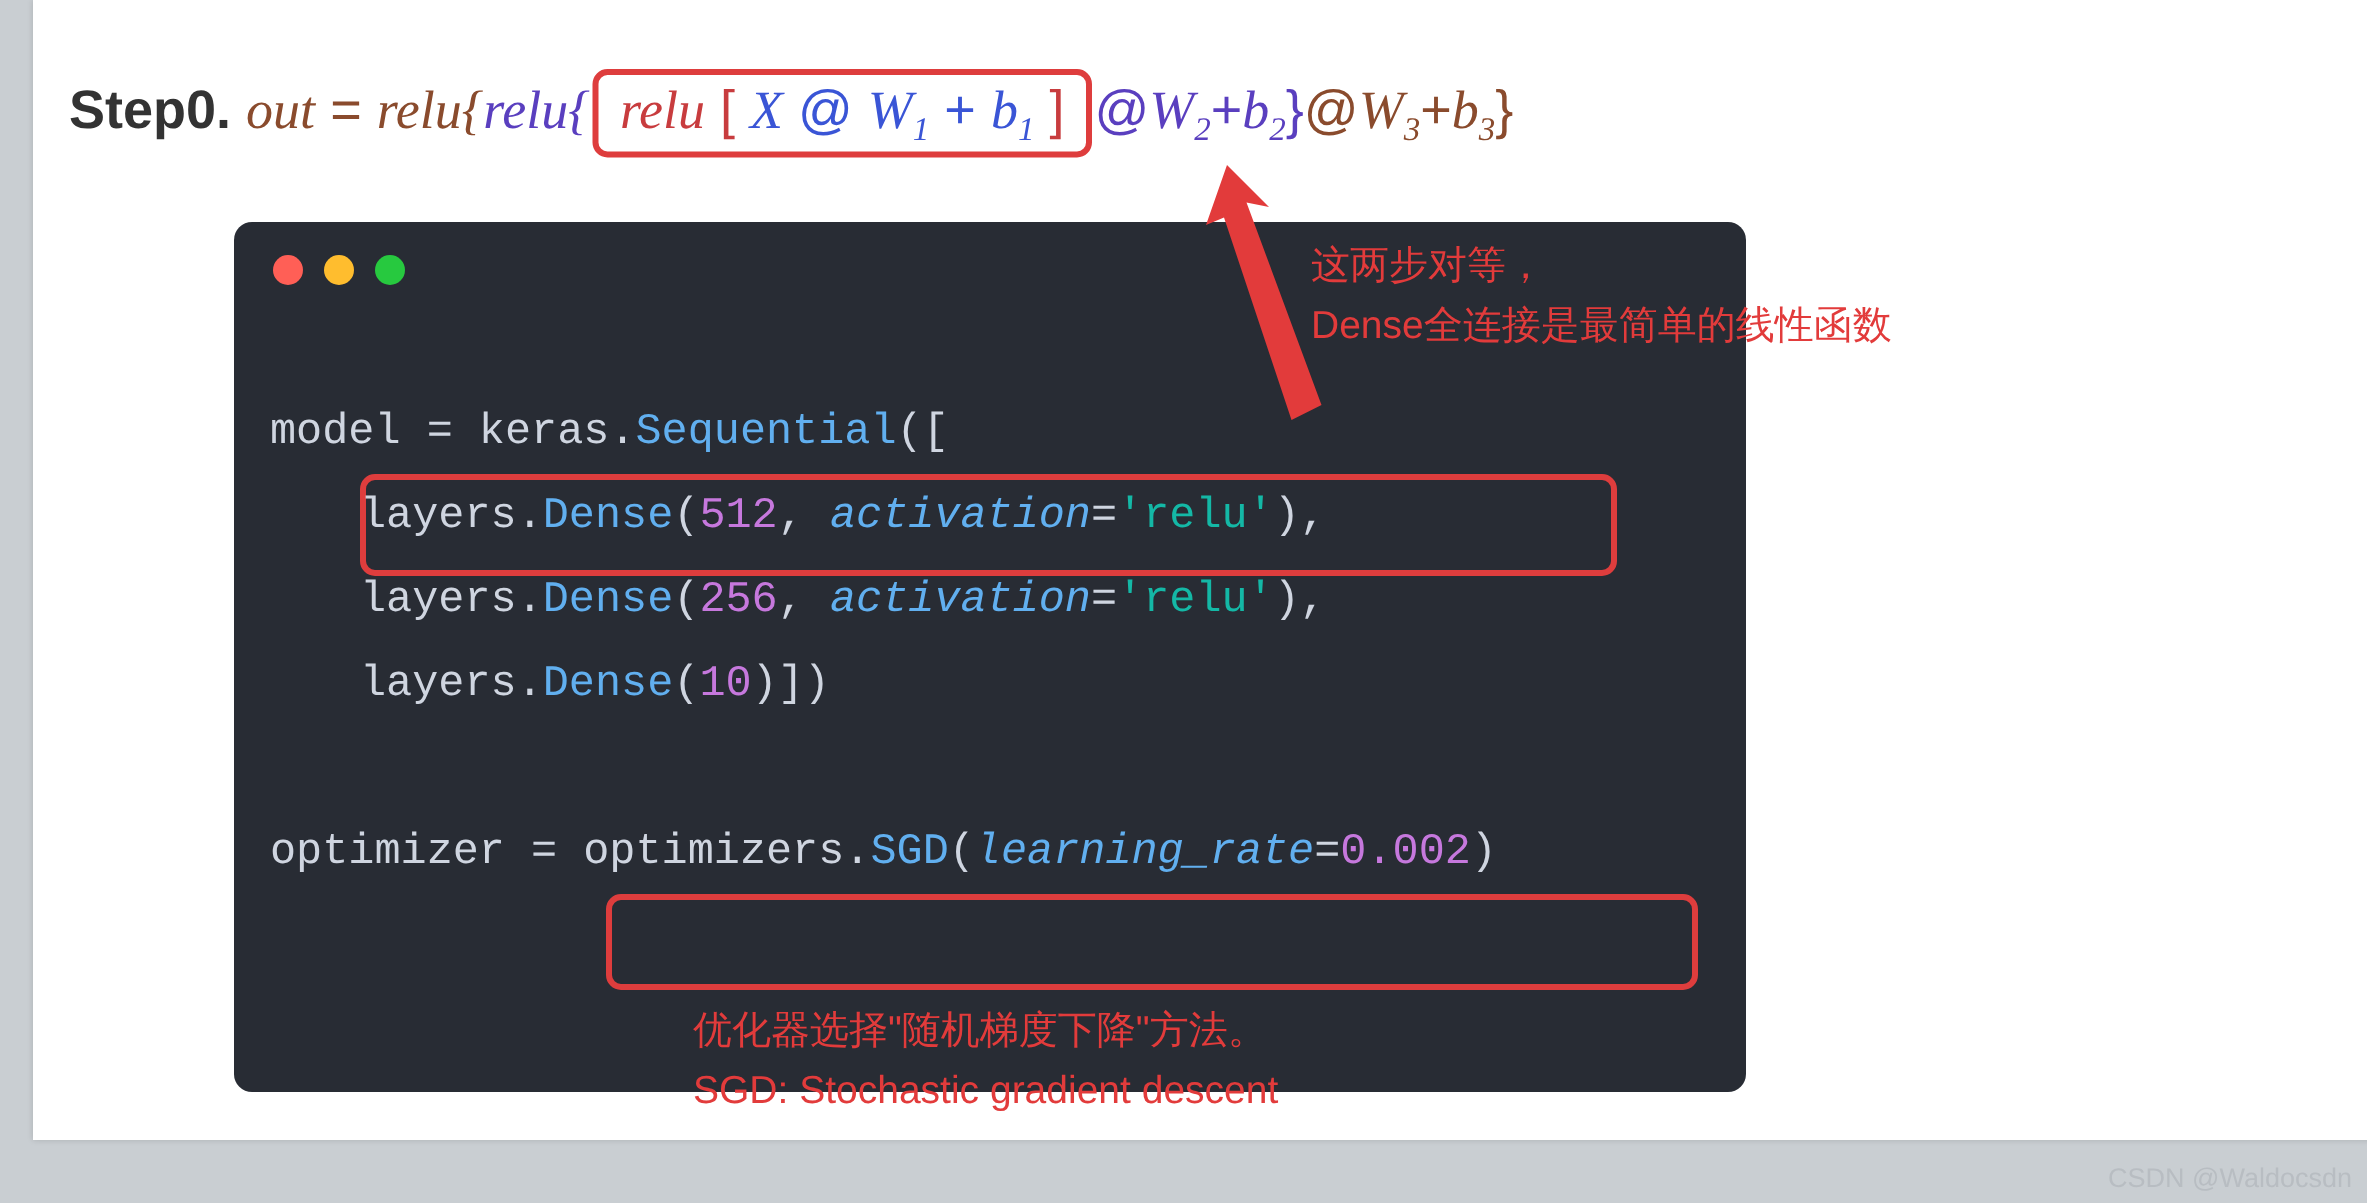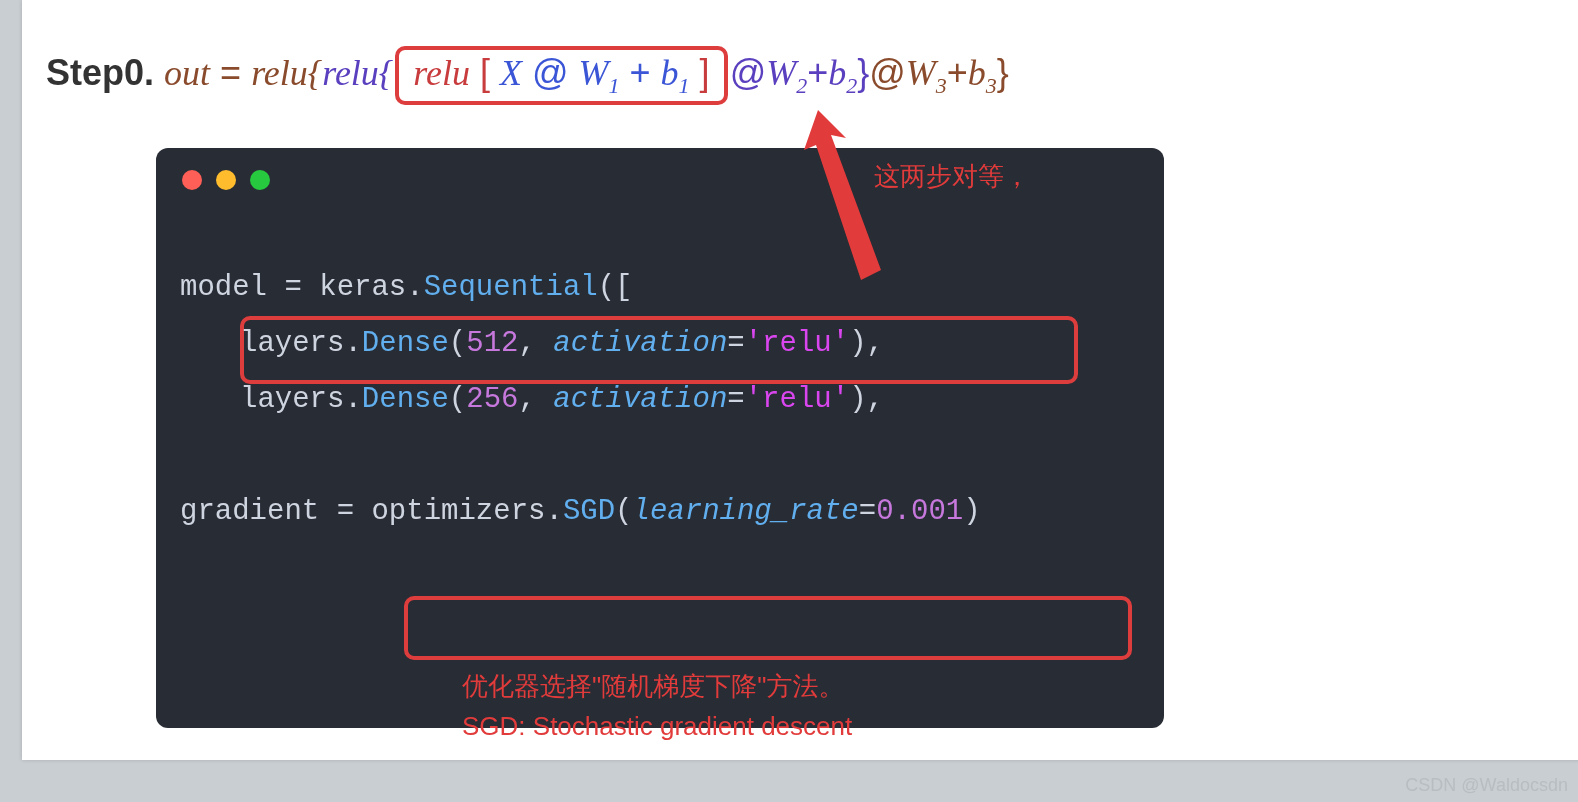--- a/index.html
+++ b/index.html
@@ -62,21 +62,21 @@
   .dot  { width:20px; height:20px; border-radius:50%; }
   .d-r  { background:#ff5f56; }
   .d-y  { background:#ffbd2e; }
   .d-g  { background:#27c93f; }
 
   .code-body { position:absolute; left:24px; top:112px; right:20px; }
   .tok-plain  { color:#cfd5e0; }
   .tok-func   { color:#61afef; }
   .tok-attr   { color:#61afef; font-style: italic; }
   .tok-num    { color:#c678dd; }
-  .tok-str    { color:#d946ef; }
+  .tok-str    { color:#14b8a6; }
   .tok-punc   { color:#cfd5e0; }
   .indent     { display:inline-block; width:60px; }
 
   .code-line { position: relative; white-space: pre; }
 
   .hl-box {
     position:absolute;
     border:4px solid #de3d3d;
     border-radius:10px;
     pointer-events:none;
@@ -169,34 +169,36 @@
     <div class="code-body">
       <div class="hl-box hl-dense"></div>
       <div class="hl-box hl-sgd"></div>
 
       <div class="code-line"><span class="tok-plain">model </span><span class="tok-punc">= </span><span class="tok-plain">keras</span><span class="tok-punc">.</span><span class="tok-func">Sequential</span><span class="tok-punc">([</span></div>
 
       <div class="code-line"><span class="indent"></span><span class="tok-plain">layers</span><span class="tok-punc">.</span><span class="tok-func">Dense</span><span class="tok-punc">(</span><span class="tok-num">512</span><span class="tok-punc">, </span><span class="tok-attr">activation</span><span class="tok-punc">=</span><span class="tok-str">'relu'</span><span class="tok-punc">),</span></div>
 
       <div class="code-line"><span class="indent"></span><span class="tok-plain">layers</span><span class="tok-punc">.</span><span class="tok-func">Dense</span><span class="tok-punc">(</span><span class="tok-num">256</span><span class="tok-punc">, </span><span class="tok-attr">activation</span><span class="tok-punc">=</span><span class="tok-str">'relu'</span><span class="tok-punc">),</span></div>
 
+      <div class="code-line"><span class="indent"></span><span class="tok-plain">layers</span><span class="tok-punc">.</span><span class="tok-func">Dense</span><span class="tok-punc">(</span><span class="tok-num">10</span><span class="tok-punc">)])</span></div>
 
       <div class="code-line">&nbsp;</div>
 
-      <div class="code-line"><span class="tok-plain">gradient </span><span class="tok-punc">= </span><span class="tok-plain">optimizers</span><span class="tok-punc">.</span><span class="tok-func">SGD</span><span class="tok-punc">(</span><span class="tok-attr">learning_rate</span><span class="tok-punc">=</span><span class="tok-num">0.001</span><span class="tok-punc">)</span></div>
+      <div class="code-line"><span class="tok-plain">optimizer </span><span class="tok-punc">= </span><span class="tok-plain">optimizers</span><span class="tok-punc">.</span><span class="tok-func">SGD</span><span class="tok-punc">(</span><span class="tok-attr">learning_rate</span><span class="tok-punc">=</span><span class="tok-num">0.002</span><span class="tok-punc">)</span></div>
     </div>
   </div>
 
   <svg class="arrow" viewBox="0 0 120 180">
     <defs></defs>
     <polygon points="42,0 70,28 55,25 105,160 85,170 40,35 28,40" fill="#e23b3b"></polygon>
   </svg>
 
   <div class="anno anno-top">
     <div>这两步对等，</div>
+    <div>Dense全连接是最简单的线性函数</div>
   </div>
   <div class="anno anno-bot">
     <div>优化器选择"随机梯度下降"方法。</div>
     <div>SGD: Stochastic gradient descent</div>
   </div>
 
 </div>
 
 <div class="watermark">CSDN @Waldocsdn</div>
 

